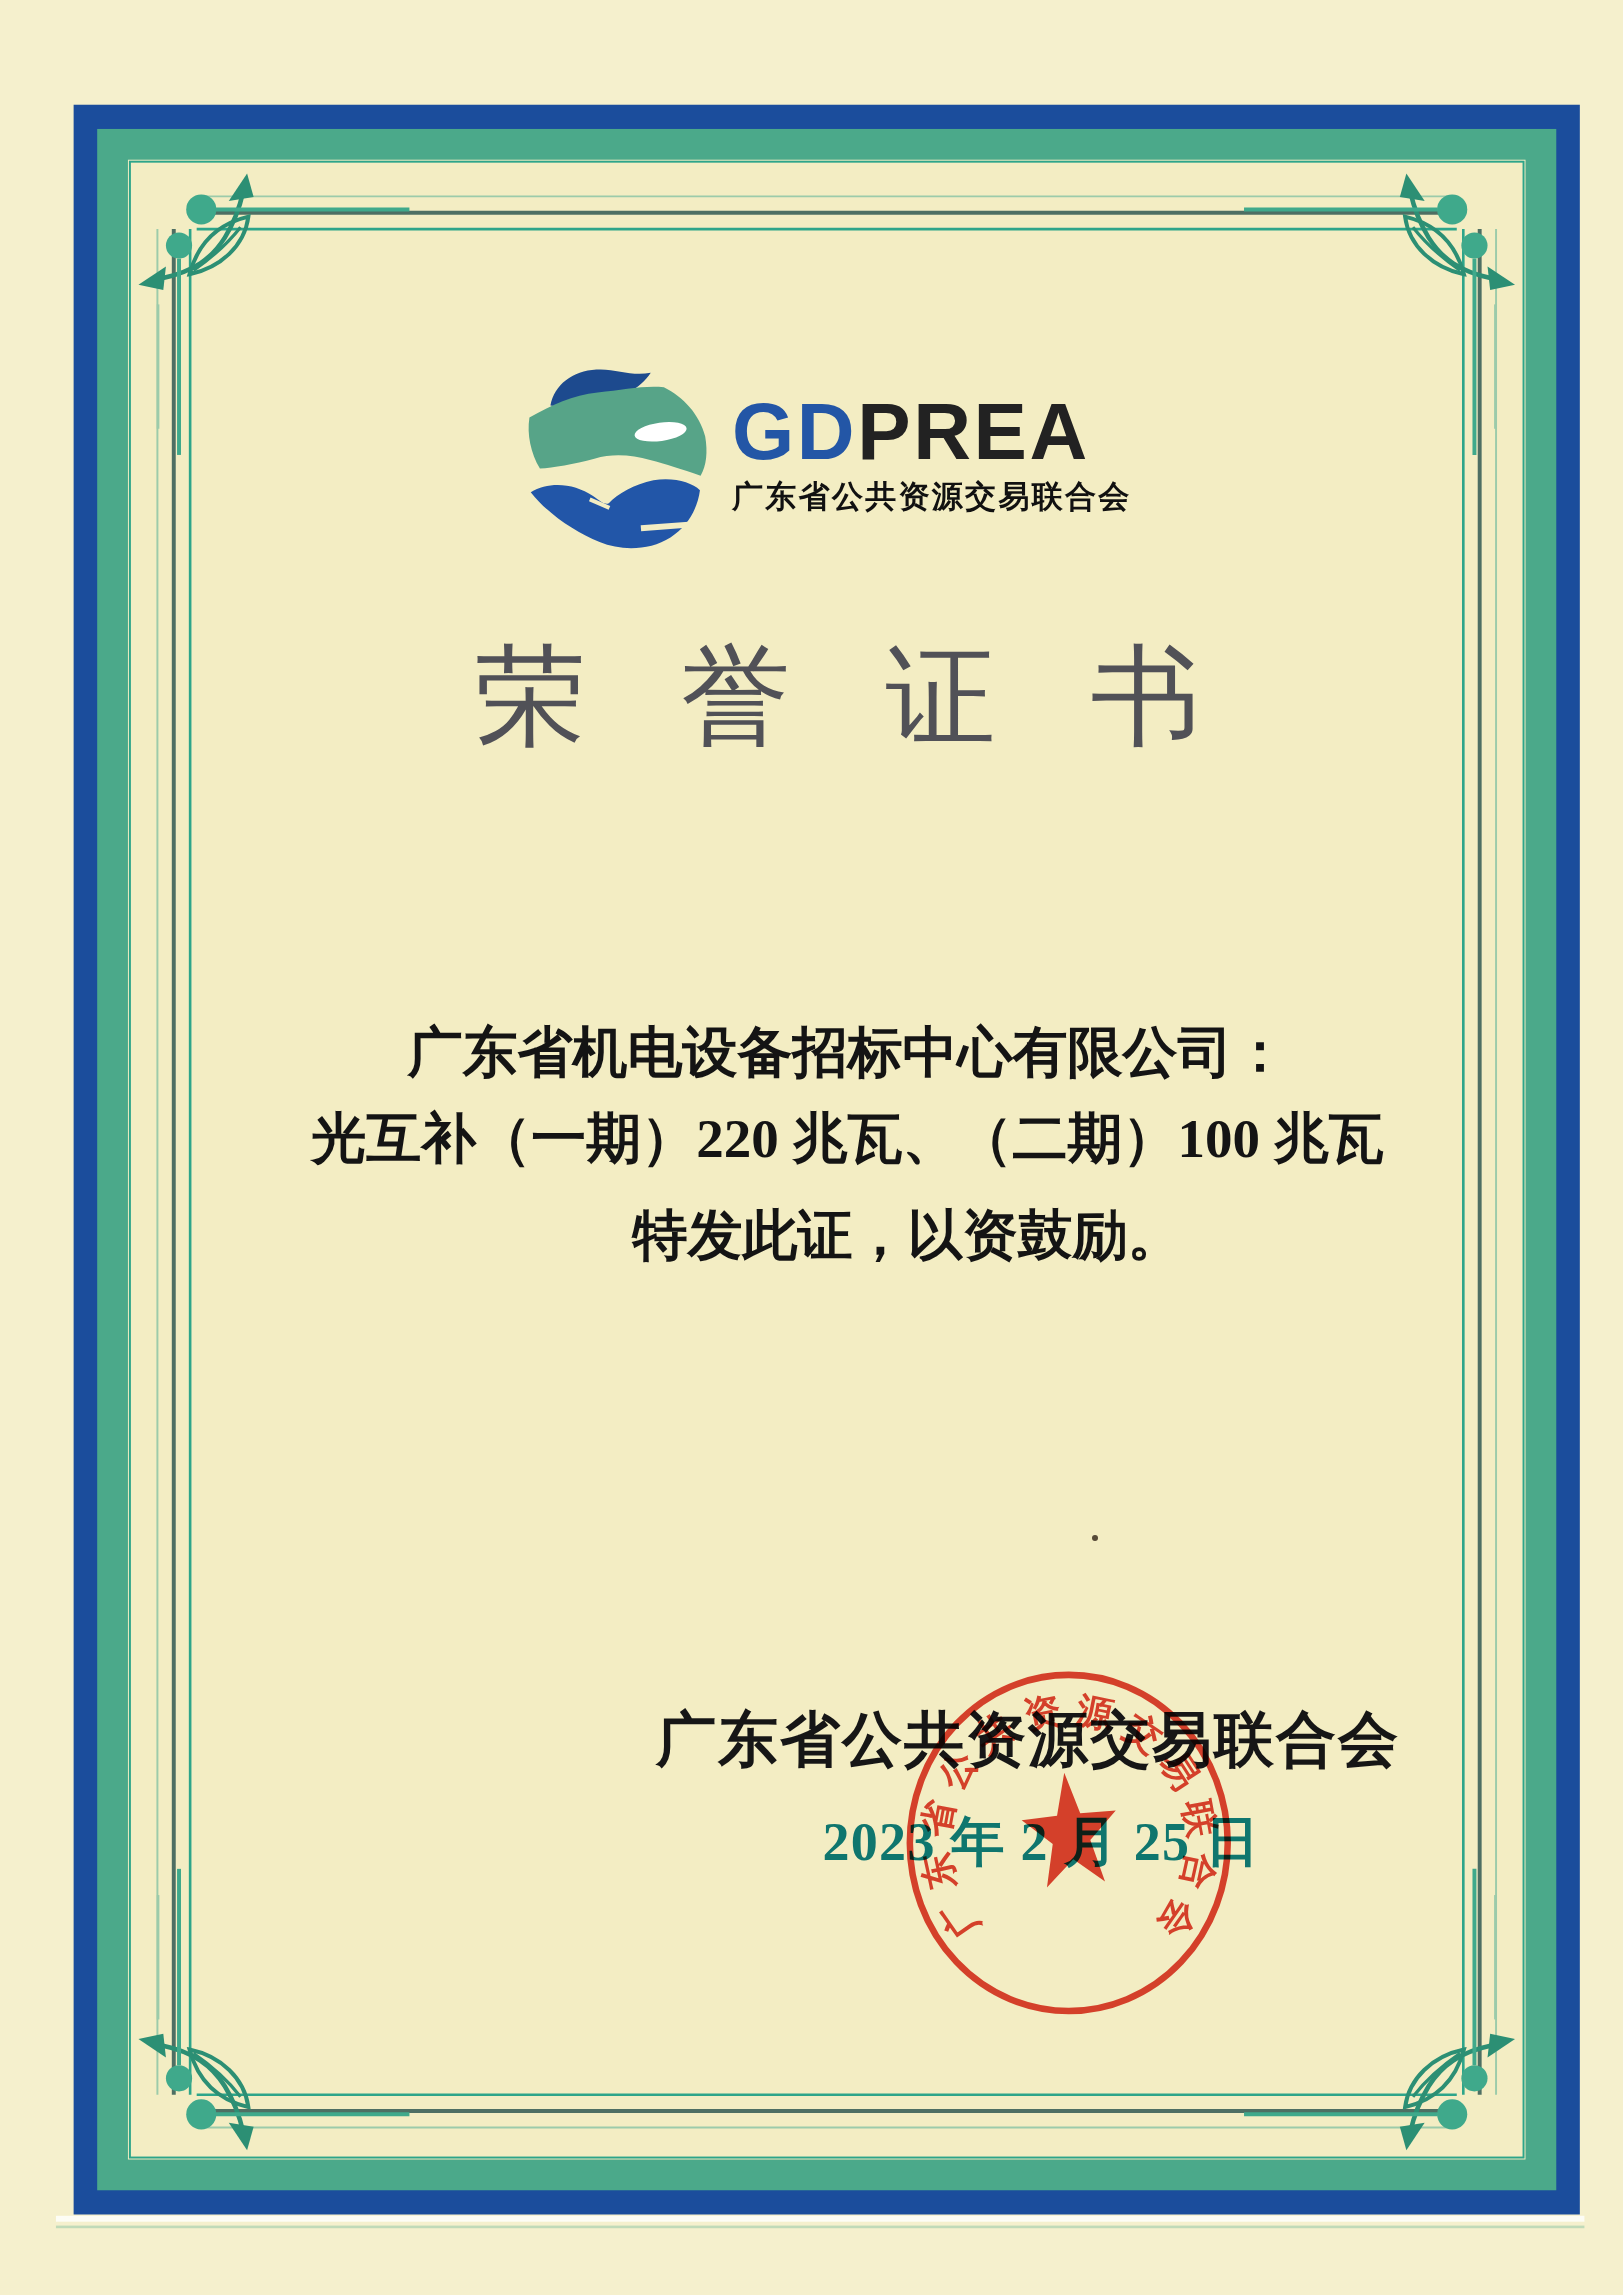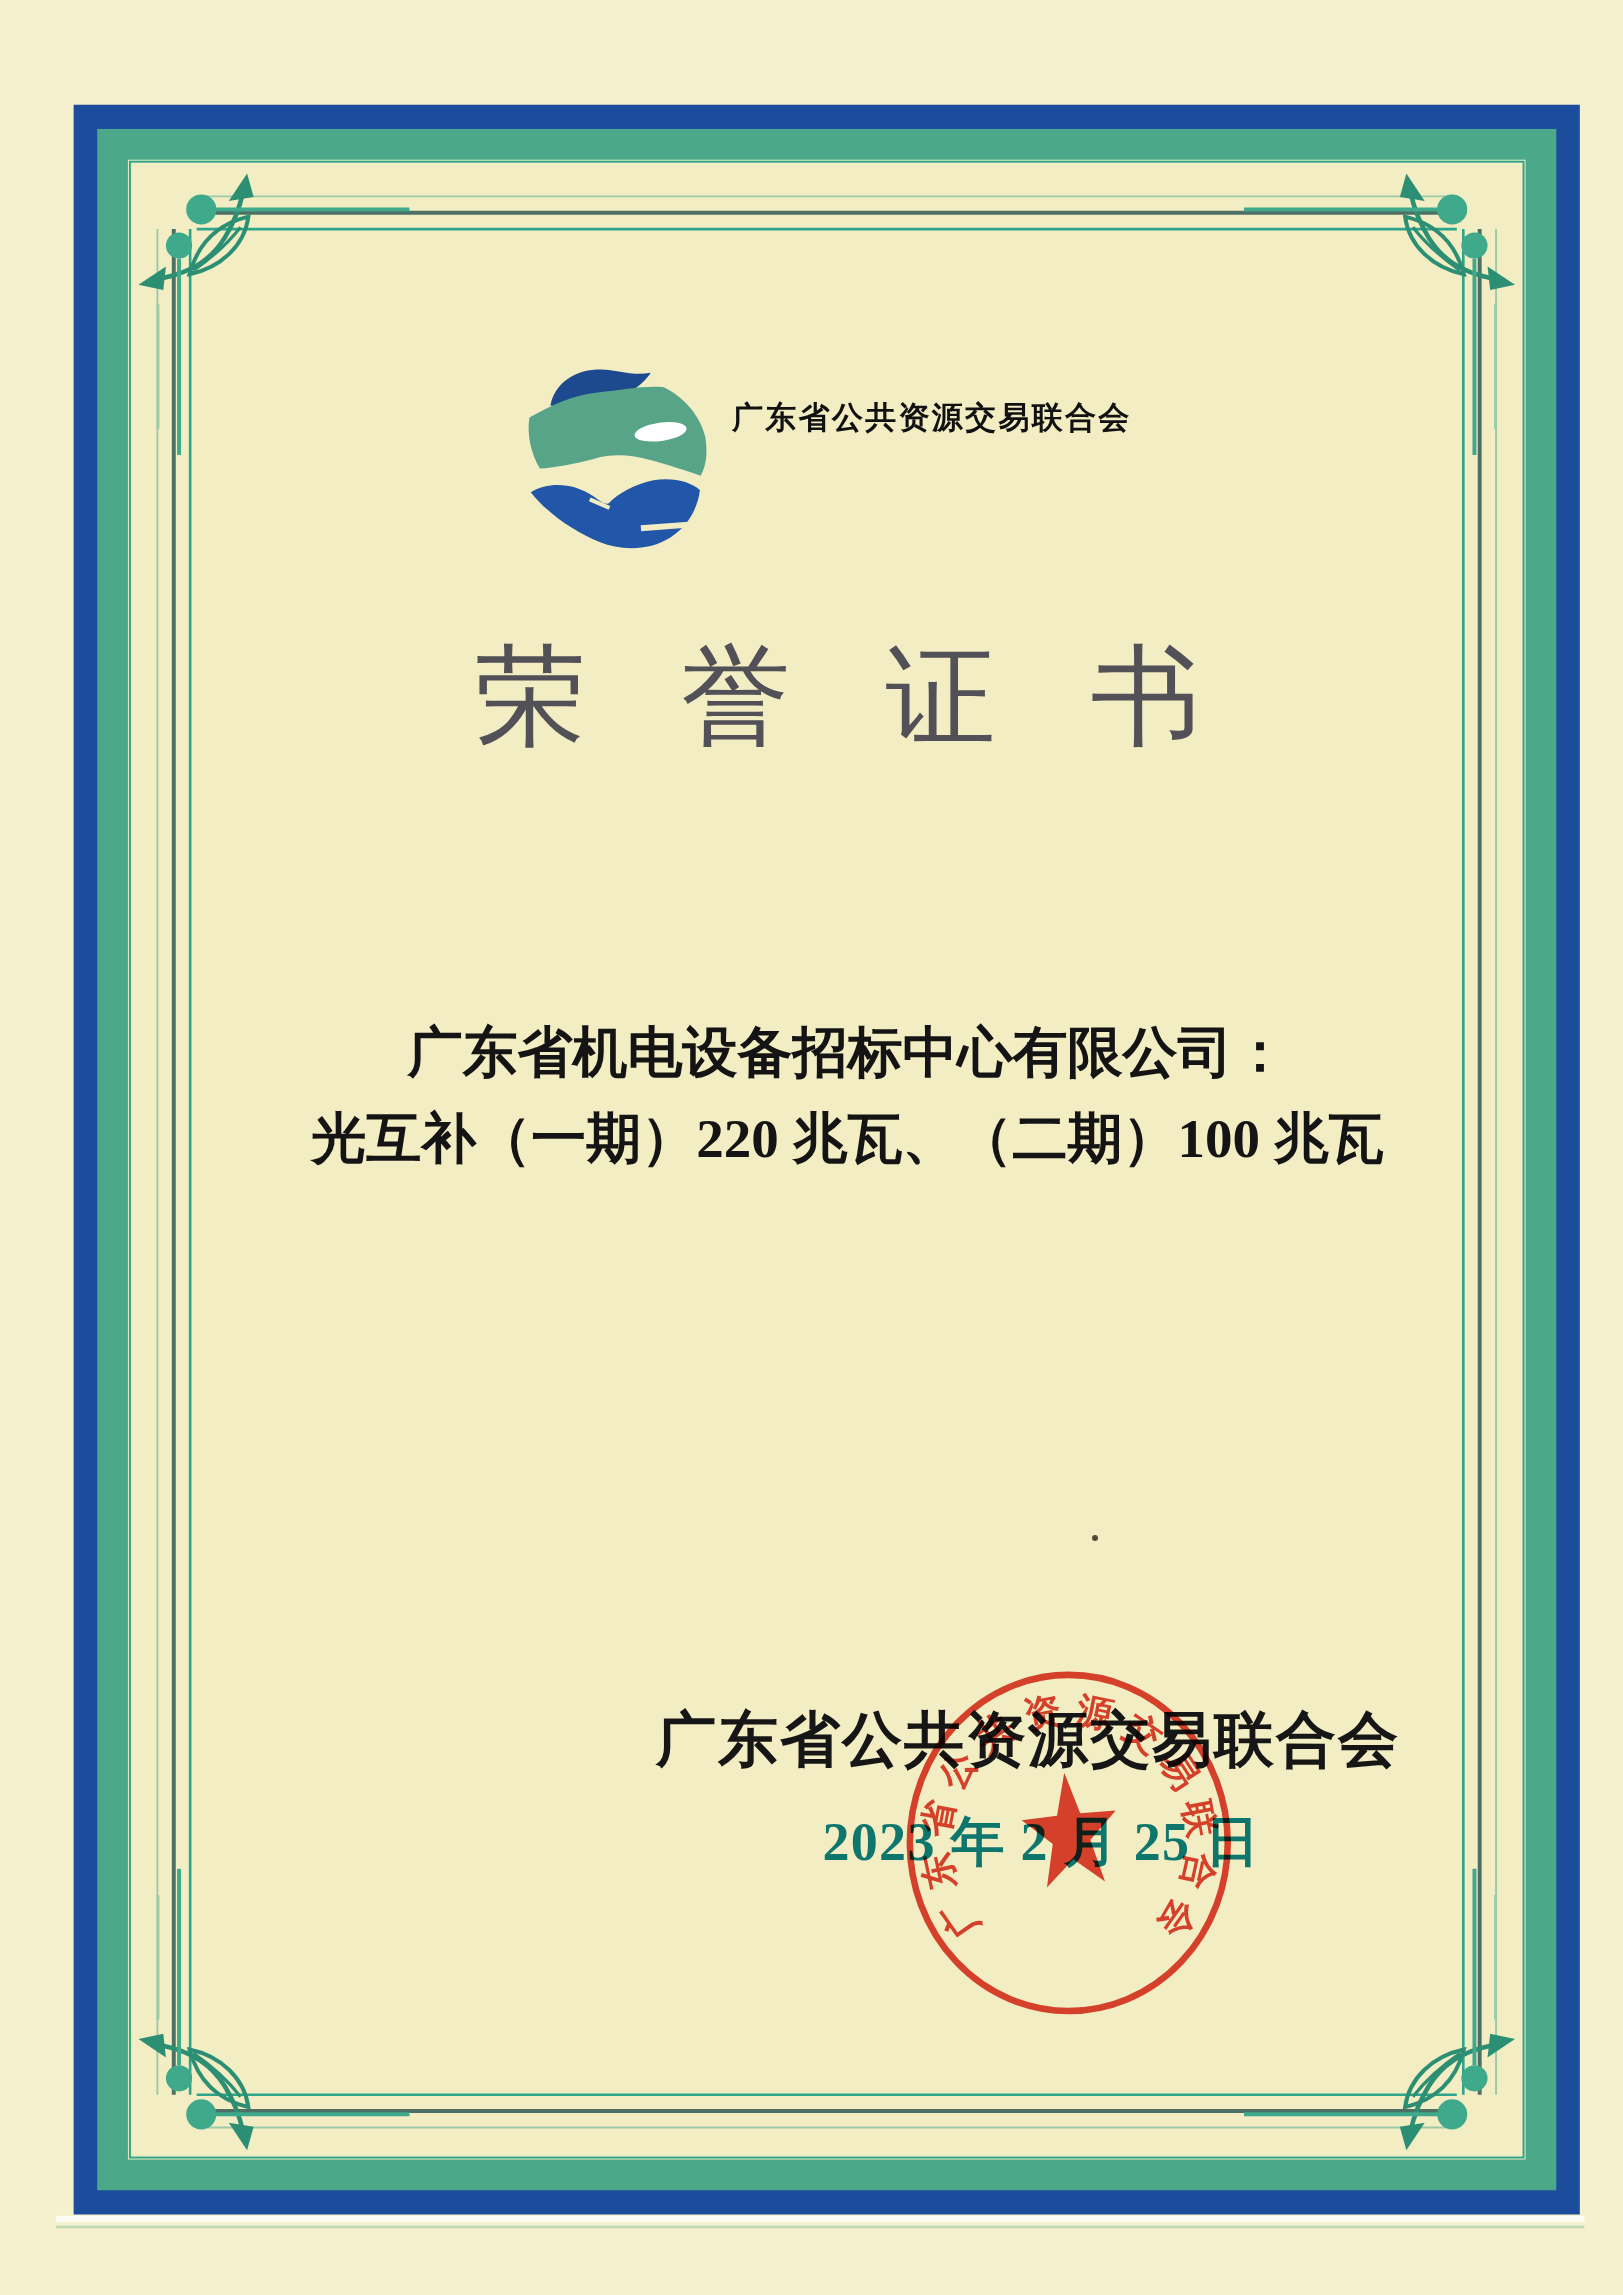--- a/index.html
+++ b/index.html
@@ -135,29 +135,31 @@
 
     <path d="M 30,232 C 58,215 96,218 125,238 C 136,246 143,252 149,249
              C 162,235 188,220 217,214 C 248,209 275,217 288,229
              C 284,259 268,285 243,301 C 211,321 169,322 135,308
              C 97,292 57,266 30,232 Z" fill="#2256a8"></path>
 
     <path d="M 292,280 L 198,287" stroke="#f3edc3" stroke-width="9" fill="none"></path>
     <path d="M 120,243 L 150,256" stroke="#f3edc3" stroke-width="6" fill="none"></path>
   </svg>
   <div class="logo-text">
+    <div class="logo-acronym"><span class="gd">GD</span><span class="prea">PREA</span></div>
     <div class="logo-cn">广东省公共资源交易联合会</div>
   </div>
 </div>
 
 <div class="cert-title">荣誉证书</div>
 
 <div class="body-block">
   <div class="line">广东省机电设备招标中心有限公司：</div>
   <div class="line">光互补（一期）220 兆瓦、（二期）100 兆瓦</div>
+  <div class="line indent gap-top-16">特发此证，以资鼓励。</div>
 </div>
 
 <div class="issuer-line">广东省公共资源交易联合会</div>
 <div class="date-line">2023 年 2 月 25 日</div>
 
 <div class="speck"></div>
 
 <svg id="seal-svg" width="380" height="399" viewBox="0 0 580 610">
   <ellipse cx="282" cy="295" rx="243" ry="257" fill="none" stroke="#dd3726" stroke-width="10"></ellipse>
   <g transform="translate(285,282) rotate(-6) scale(0.8,1)">

